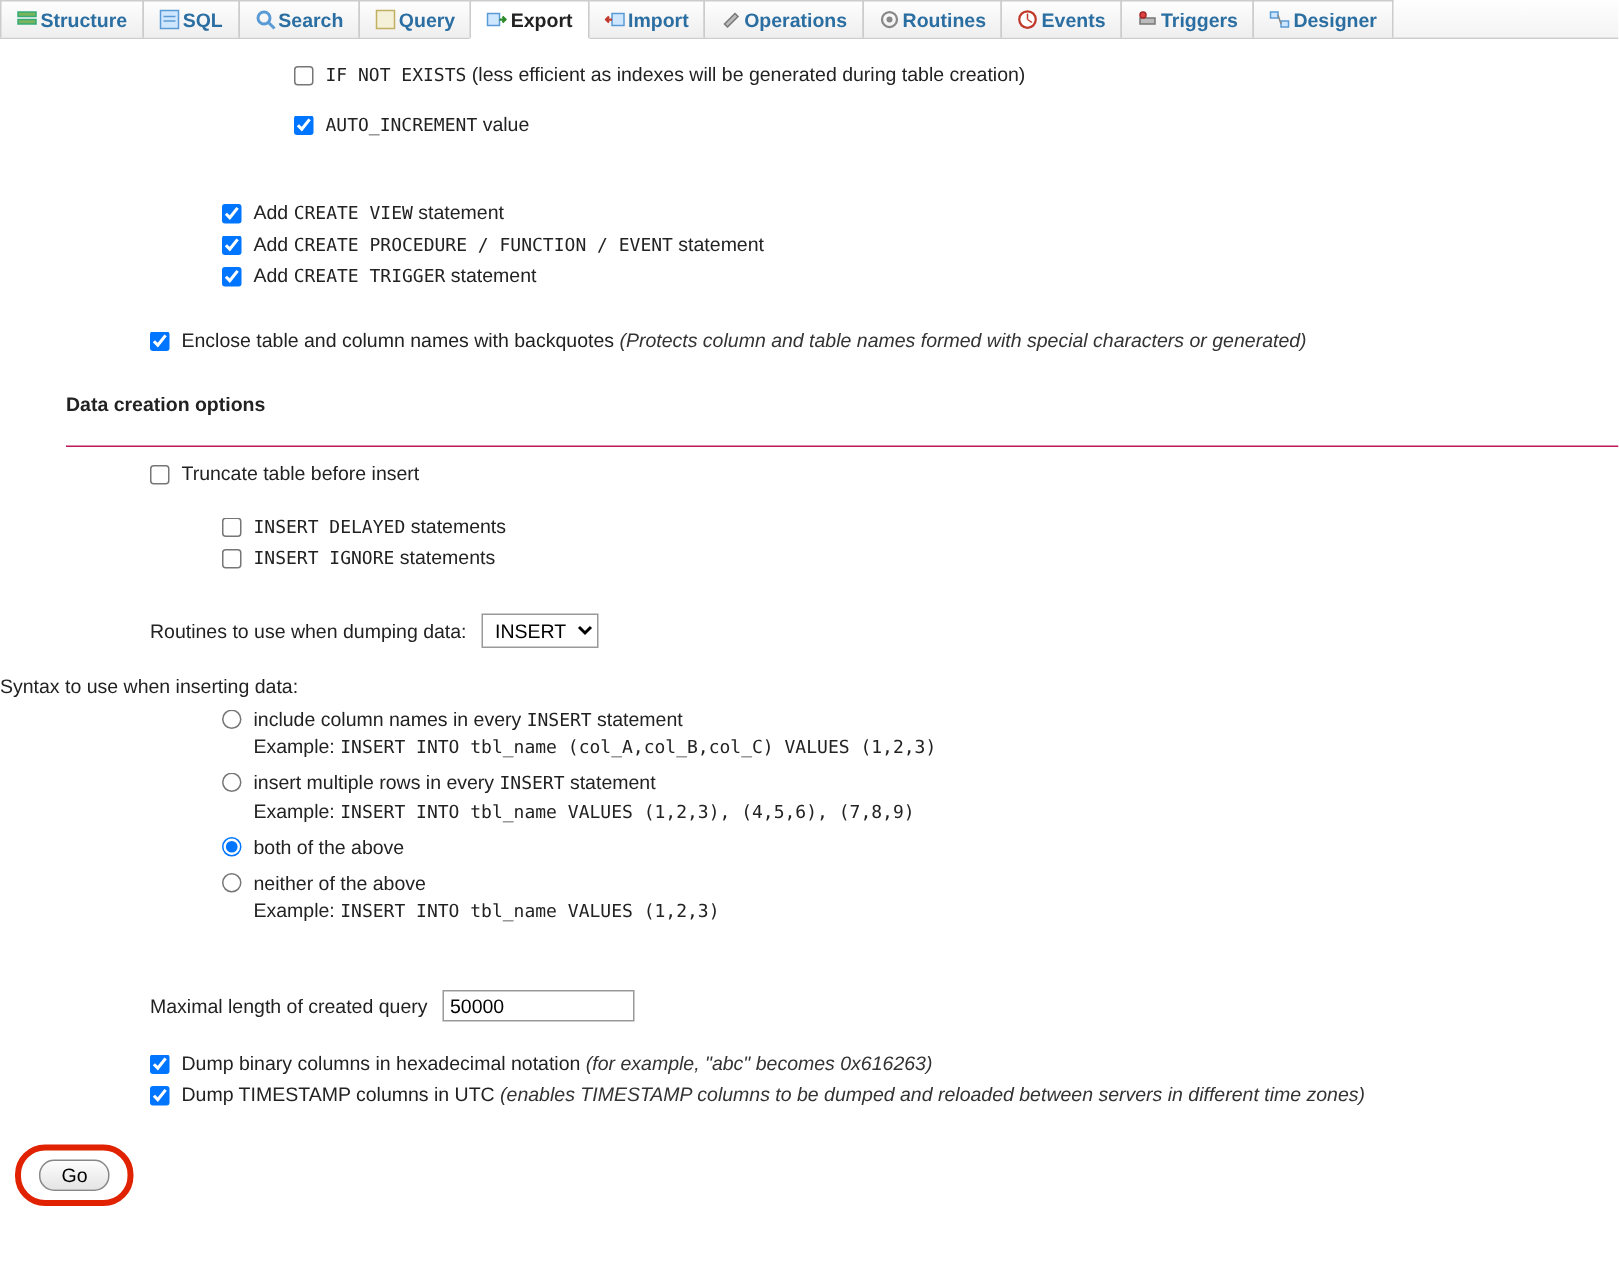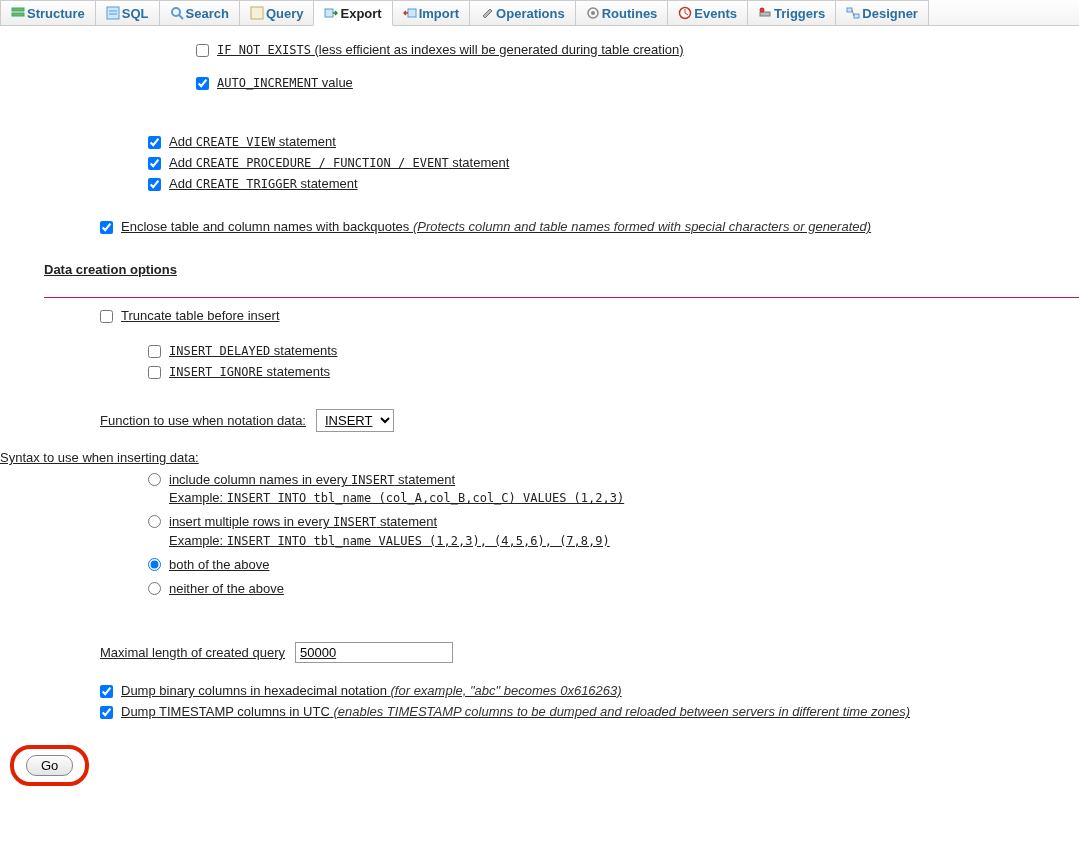--- a/index.html
+++ b/index.html
@@ -39,21 +39,21 @@
     z-index: 2;
     border-bottom: 1px solid #fff;
     margin-bottom: -1px;
   }
   .tab .ico {
     width: 14px; height: 14px;
     display: inline-flex; align-items: center; justify-content: center;
     font-size: 12px;
   }
   
-  .content { padding: 10px 0 20px 0; text-decoration: underline; }
+  .content { padding: 10px 0 20px 0; }
   .row { display:flex; align-items:flex-start; margin: 6px 0; }
   .row input[type=checkbox], .row input[type=radio] { margin: 2px 8px 0 0; flex-shrink:0; }
   .lvl1 { padding-left: 100px; }
   .lvl2 { padding-left: 148px; }
   .lvl3 { padding-left: 196px; }
   code.kw {
     font-family: Menlo, Consolas, monospace;
     font-size: 12px;
   }
   code.ex {
@@ -65,21 +65,21 @@
     font-weight: bold;
     margin: 28px 0 10px 44px;
     border-bottom: 1px solid #be185d;
     padding-bottom: 20px;
     width: calc(100% - 44px);
   }
   .field-row { display:flex; align-items:center; gap:10px; padding-left:100px; margin:14px 0; }
   select, input[type=text] {
     font-size:13px; padding:2px 4px; border:1px solid #999; background:#fff;
   }
-  input[type=text]{ width:158px; }
+  input[type=text]{ width:128px; }
   .radio-block { padding-left: 148px; margin-top:6px; }
   .radio-item { display:flex; align-items:flex-start; margin:6px 0; }
   .radio-item input { margin:2px 8px 0 0; }
   .radio-item .rlabel { line-height:1.4; }
   .radio-item .example-line { display:block; }
   .go-wrap {
     margin: 20px 0 0 10px;
     border: 4px solid #e02200;
     border-radius: 20px;
     padding: 6px 12px;
@@ -260,21 +260,21 @@
   </div>
 
   <div class="row lvl2">
     <input type="checkbox" style="">
     <label>
       <code class="kw">INSERT IGNORE</code><span> statements</span>
     </label>
   </div>
 
   <div class="field-row" style="margin-top:30px;">
-    <span>Function to use when notation data:</span>
+    <span>Routines to use when dumping data:</span>
     <select>
       <option>INSERT</option>
     </select>
   </div>
 
   <div class="syntax-label">Syntax to use when inserting data:</div>
 
   <div class="radio-block">
     <div class="radio-item">
       <input type="radio" name="syntax" style="">
@@ -293,20 +293,21 @@
     <div class="radio-item">
       <input type="radio" name="syntax" checked="" style="">
       <div class="rlabel">
         <span>both of the above</span>
       </div>
     </div>
     <div class="radio-item">
       <input type="radio" name="syntax" style="">
       <div class="rlabel">
         <span>neither of the above</span>
+        <span class="example-line"><span>Example: </span><code class="ex">INSERT INTO tbl_name VALUES (1,2,3)</code></span>
       </div>
     </div>
   </div>
 
   <div class="field-row" style="margin-top:44px;">
     <span>Maximal length of created query</span>
     <input type="text" value="50000" style="">
   </div>
 
   <div class="row lvl1" style="margin-top:20px;">

